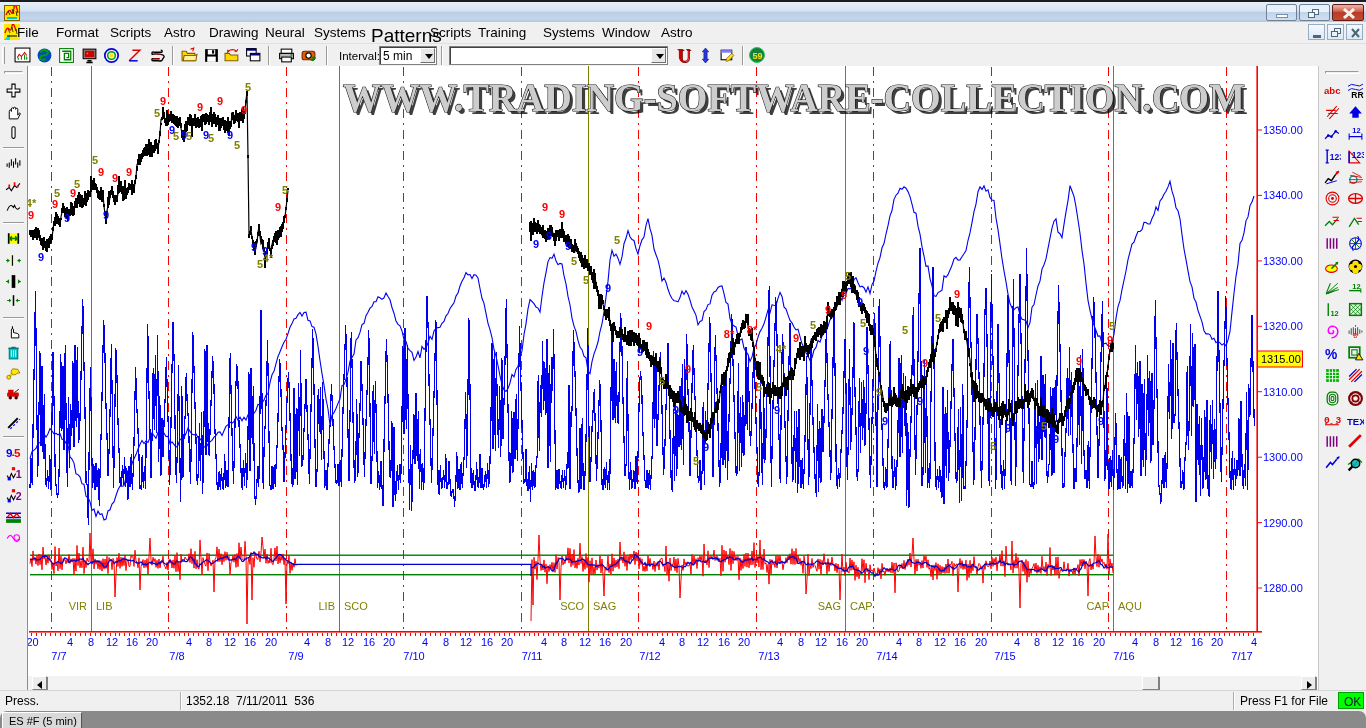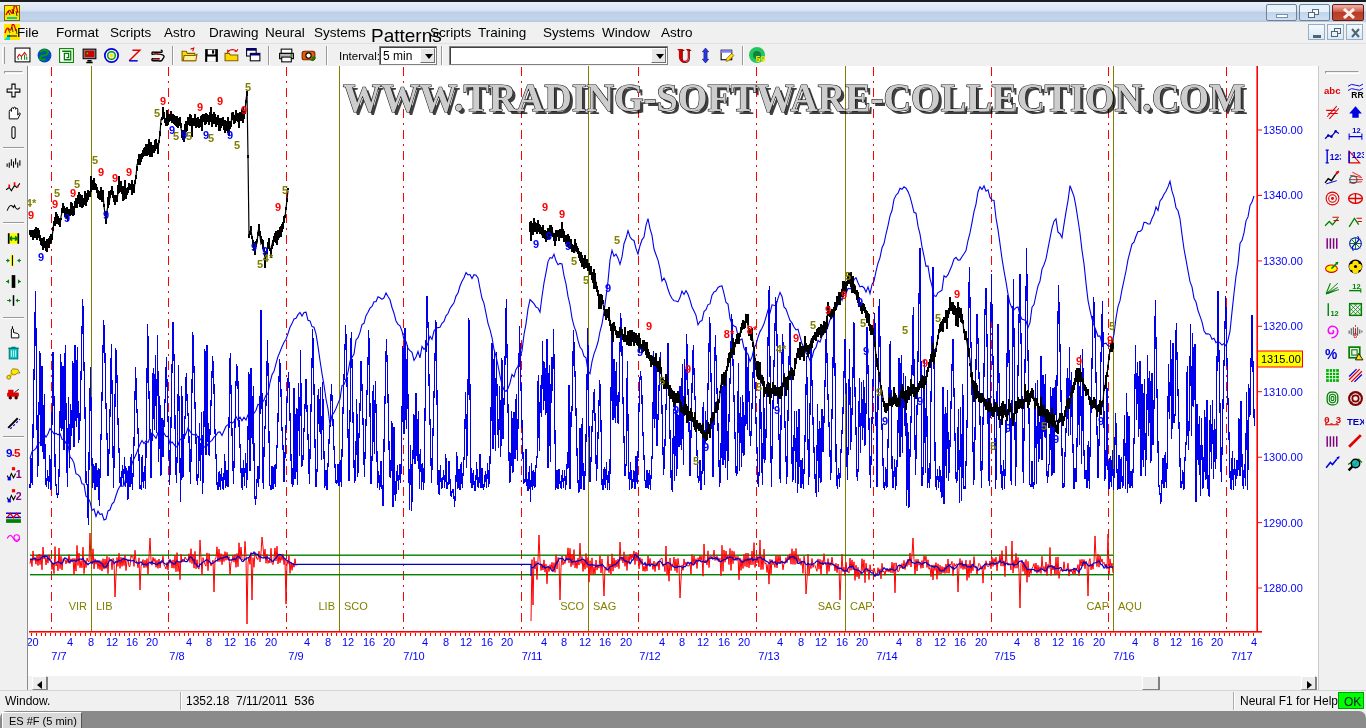--- a/index.html
+++ b/index.html
@@ -162,21 +162,21 @@
       <div style="position:absolute;left:677px;top:1px;font-family:'Liberation Serif';font-size:19px;font-weight:bold;color:#D00000;text-shadow:1px 1px 0 #700000">U</div>
       <div style="position:absolute;left:697px;top:3px"><svg width="17" height="17" viewBox="0 0 16 16">
           <path d="M8 1l3 3.5H9.5v7H11L8 15 5 11.5h1.5v-7H5z" fill="#2838E0" stroke="#101080" stroke-width="0.6"></path>
         </svg></div>
       <div style="position:absolute;left:719px;top:3px"><svg width="17" height="17" viewBox="0 0 16 16">
           <rect x="2" y="3" width="10" height="9" fill="#fff" stroke="#000"></rect>
           <rect x="2" y="3" width="10" height="2.4" fill="#8080FF"></rect>
           <path d="M9 13l5-5-2-2-5 5-.4 2.4z" fill="#FFE000" stroke="#806000" stroke-width="0.7"></path>
         </svg></div>
       <div style="position:absolute;left:742px;top:2px;width:2px;height:19px;border-left:1px solid #999;border-right:1px solid #fff"></div>
-      <div style="position:absolute;left:749px;top:3px;width:16px;height:16px;border-radius:50%;background:#15803d;border:4px solid #22c55e">
+      <div style="position:absolute;left:749px;top:3px;width:16px;height:16px;border-radius:50%;background:#15803d;border:1px solid #22c55e">
 <span style="position:absolute;left:2.5px;top:3px;font-size:9px;font-weight:bold;color:#FFE000">59</span>
       </div>
     </div>
 <div id="mainarea"></div>
 <svg id="chart" width="1290" height="610" viewBox="28 66 1290 610" style="position:absolute;left:28px;top:66px">
       <rect x="28" y="66" width="1290" height="610" fill="#FFFFFF"></rect>
       <line x1="91" y1="66" x2="91" y2="632" stroke="#808000" stroke-width="1" shape-rendering="crispEdges"></line>
       <line x1="339" y1="66" x2="339" y2="632" stroke="#808000" stroke-width="1" shape-rendering="crispEdges"></line>
       <line x1="588" y1="66" x2="588" y2="632" stroke="#808000" stroke-width="1" shape-rendering="crispEdges"></line>
       <line x1="845" y1="66" x2="845" y2="632" stroke="#808000" stroke-width="1" shape-rendering="crispEdges"></line>
@@ -636,25 +636,25 @@
 <div id="hscroll">
  <div class="sbtn" style="left:4px">
         <div style="position:absolute;left:4px;top:3.5px;border:4px solid transparent;border-right:5px solid #000;border-left:none"></div>
       </div>
  <div style="position:absolute;left:1114px;top:0px;width:17px;height:14px;background:#ECECEC;border:1px solid #fff;border-right-color:#808080;border-bottom-color:#808080;box-shadow:1px 1px 0 #808080"></div>
  <div class="sbtn" style="left:1273px">
         <div style="position:absolute;left:5px;top:3.5px;border:4px solid transparent;border-left:5px solid #000;border-right:none"></div>
       </div>
 </div>
 <div id="statusbar">
- <span style="position:absolute;left:5px;top:3px">Window.</span>
+ <span style="position:absolute;left:5px;top:3px">Press.</span>
  <div class="sdiv" style="left:180px"></div>
  <span style="position:absolute;left:186px;top:3px">1352.18&nbsp; 7/11/2011&nbsp; 536</span>
  <div class="sdiv" style="left:1233px"></div>
- <span style="position:absolute;left:1240px;top:3px">Neural F1 for Help</span>
+ <span style="position:absolute;left:1240px;top:3px">Press F1 for File</span>
  <div style="position:absolute;left:1338px;top:1px;width:26px;height:17px;background:#00FF00;border:1px solid #00A000">
    <span style="position:absolute;left:5px;top:2px;color:#0f172a">OK</span>
       </div>
 </div>
 <div id="tabbar">
  <div style="position:absolute;left:2px;top:1px;width:80px;height:16px;background:#D9D9D9;border:1px solid #fff;border-right-color:#555;border-bottom:none">
   <span style="position:absolute;left:6px;top:2px;font-size:11px;color:#000">ES #F (5 min)</span>
       </div>
 </div>
 </div>

